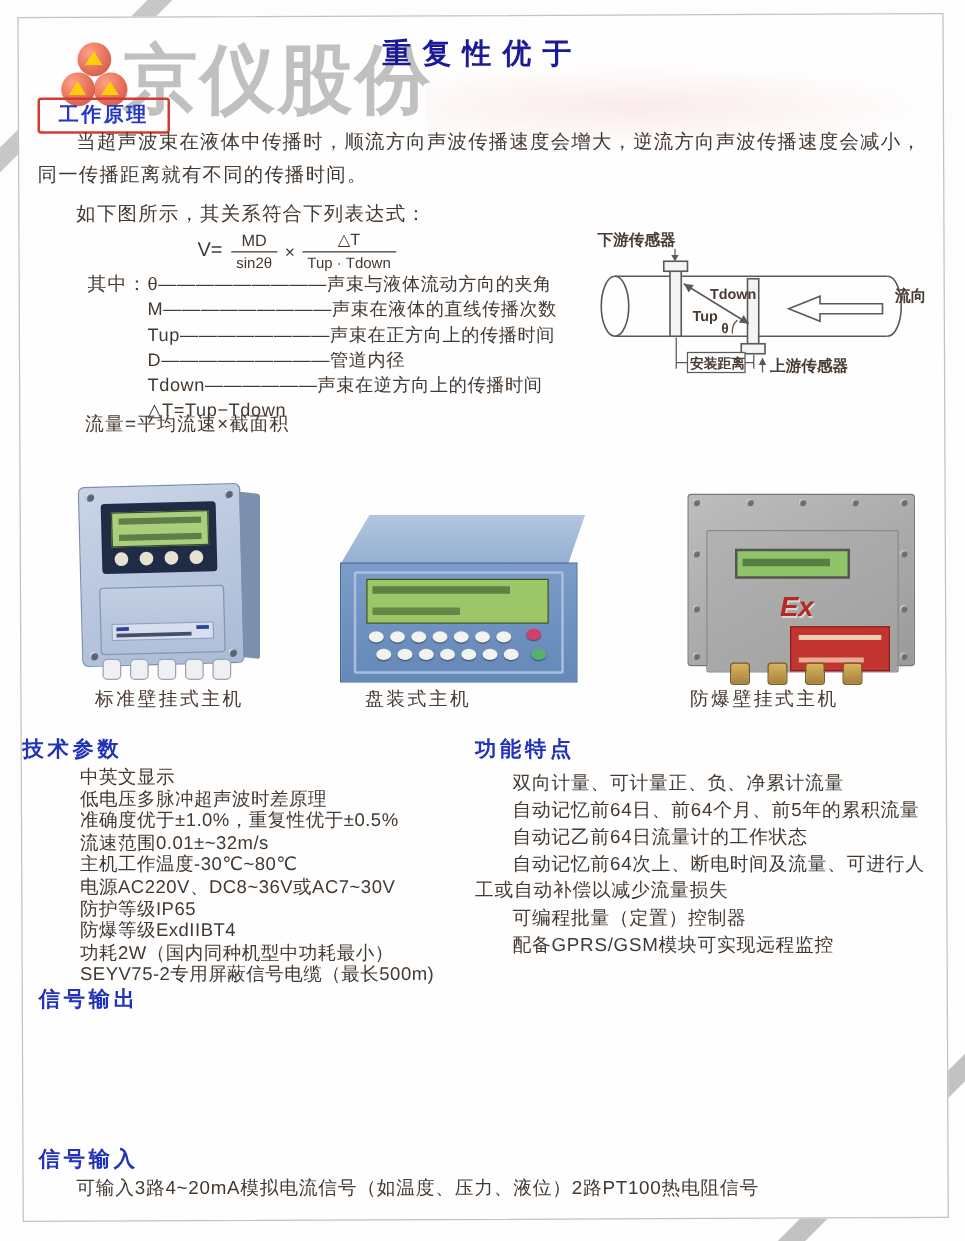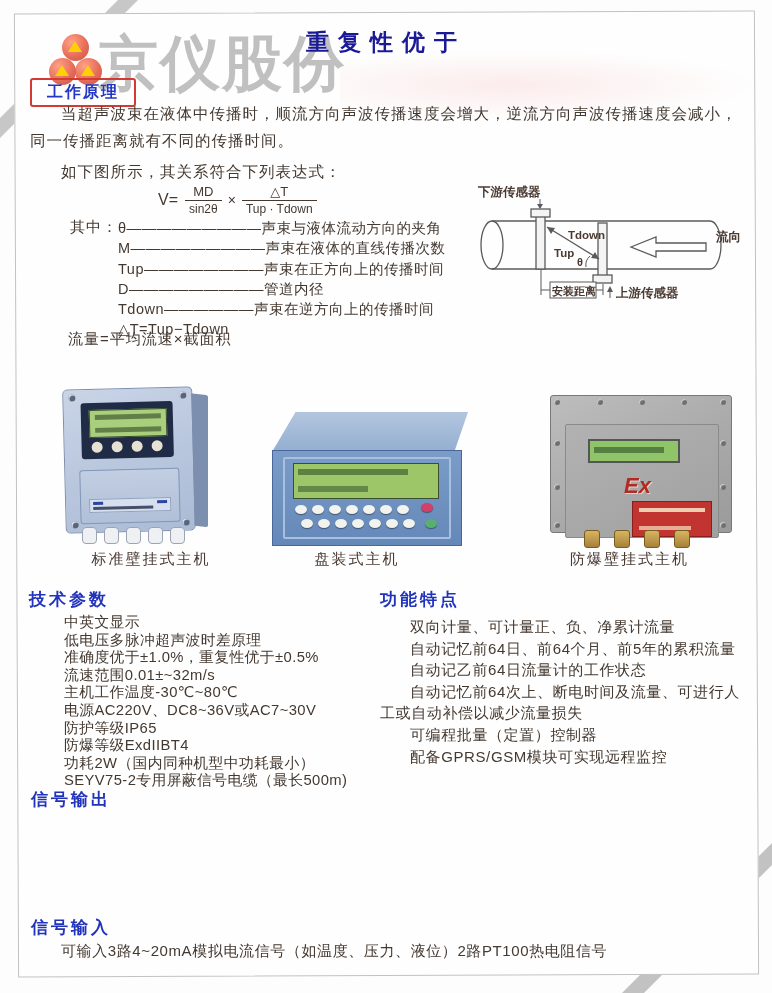--- a/index.html
+++ b/index.html
@@ -45,21 +45,21 @@
   .frac .den{padding:1px 4px 0 4px;font-size:12px;}
   .f-op{margin:0 2px;font-size:14px;}
   
   .where{position:absolute;left:70px;top:218px;font-size:15px;letter-spacing:1px;}
   .defs{position:absolute;left:118px;top:218px;font-size:14.5px;line-height:20.3px;letter-spacing:.5px;}
   .flow-note{position:absolute;left:68px;top:330px;font-size:15px;letter-spacing:1px;}
   
   .diagram{position:absolute;left:458px;top:183px;}
   .diagram text{fill:#4a3a32;font-weight:600;}
   
-  .caption{position:absolute;top:550px;font-size:15px;color:#4a3a32;letter-spacing:2px;text-align:center;}
+  .caption{position:absolute;top:550px;font-size:15px;color:#4a3a32;letter-spacing:2px;}
   .p1{position:absolute;left:58px;top:386px;width:180px;height:160px;}
   .p1-side{position:absolute;left:128px;top:8px;width:22px;height:132px;background:#7d8fae;
            transform:skewY(6deg);border-radius:2px;}
   .p1-body{position:absolute;left:6px;top:2px;width:128px;height:142px;border:1px solid #7e8fae;
            border-radius:5px;background:linear-gradient(160deg,#c9d4e6,#aabbd6);transform:rotate(-1.5deg);}
   .p1-screw{position:absolute;width:7px;height:7px;border-radius:50%;background:#5a6478;
             box-shadow:inset 1px 1px 1px #e8eef8;}
   .p1-bezel{position:absolute;left:17px;top:13px;width:92px;height:56px;background:#202b46;border-radius:3px;}
   .p1-lcd{position:absolute;left:8px;top:7px;width:76px;height:26px;background:#a9cf7c;
           border:1px solid #3a4a30;}
@@ -278,21 +278,21 @@
           <div class="p3-plate"></div>
         </div>
       </div>
       <div class="gland3" style="left:42px"></div>
       <div class="gland3" style="left:72px"></div>
       <div class="gland3" style="left:102px"></div>
       <div class="gland3" style="left:132px"></div>
     </div>
     <div class="caption" style="left:552px;width:155px;">防爆壁挂式主机</div>
 
-    <h2 class="sec-h" style="left:29px;top:588px;font-family:Liberation Serif, serif;">技术参数</h2>
+    <h2 class="sec-h" style="left:18px;top:588px;font-family:Liberation Serif, serif;">技术参数</h2>
     <div class="list" style="left:31px;top:614px;width:345px;">
       <div>中英文显示</div>
       <div>低电压多脉冲超声波时差原理</div>
       <div>准确度优于±1.0%，重复性优于±0.5%</div>
       <div>流速范围0.01±~32m/s</div>
       <div>主机工作温度-30℃~80℃</div>
       <div>电源AC220V、DC8~36V或AC7~30V</div>
       <div>防护等级IP65</div>
       <div>防爆等级ExdIIBT4</div>
       <div>功耗2W（国内同种机型中功耗最小）</div>

